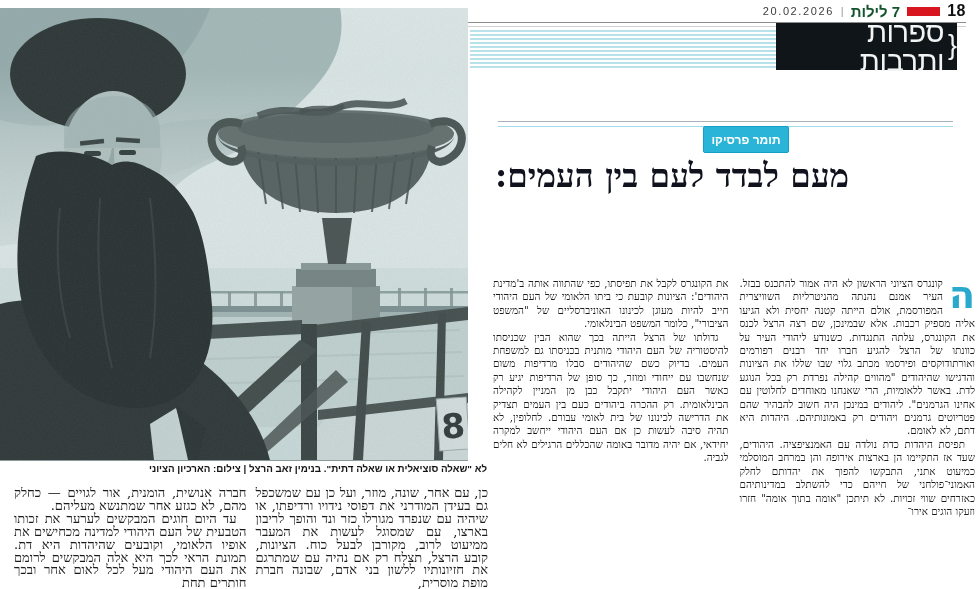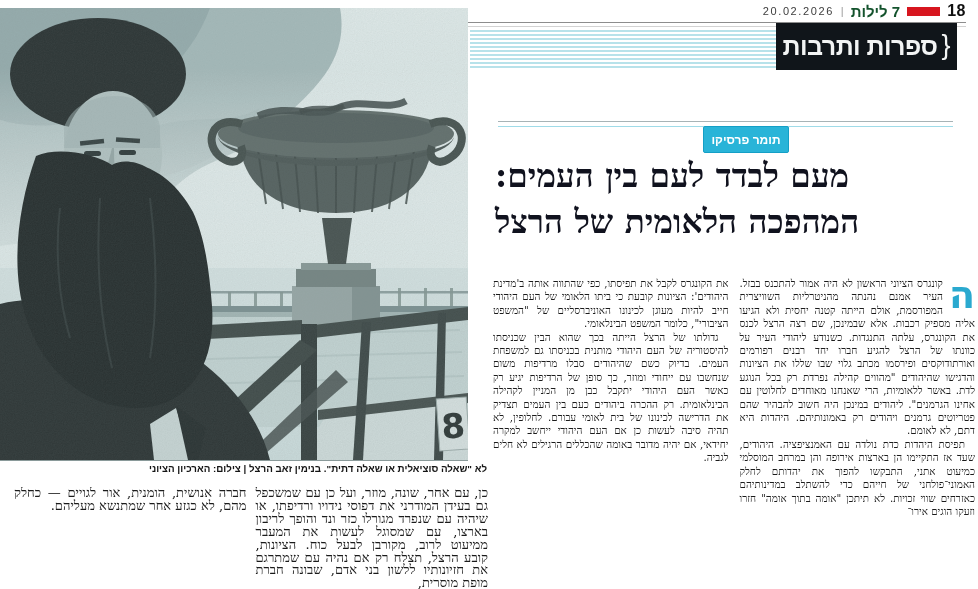--- a/index.html
+++ b/index.html
@@ -16,21 +16,21 @@
 
   .toprule{position:absolute;top:22px;left:12px;right:12px;height:3px;
            border-top:1px solid #8d8d8d;border-bottom:1px solid #d2d2d2;}
 
   
   .stripes{position:absolute;top:30px;left:470px;width:306px;height:38px;
            background:repeating-linear-gradient(to bottom,#b7e2ea 0 2px,#ffffff 2px 4px);}
   .banner{position:absolute;top:23px;left:776px;width:181px;height:47px;background:#10151a;
           display:flex;align-items:center;justify-content:center;gap:4px;direction:rtl;}
   .brace{color:#f2f4f4;font-size:27px;font-weight:400;line-height:1;transform:translateY(-1px);}
-  .banner-title{color:#f2f4f4;font-size:25px;font-weight:bold;letter-spacing:-0.5px;line-height:1;}
+  .banner-title{color:#f2f4f4;font-size:29px;font-weight:normal;letter-spacing:-0.5px;line-height:1;}
 
   
   .author-rule{position:absolute;top:121px;left:498px;width:455px;height:4px;
                border-top:1px solid #a7b3b6;border-bottom:1px solid #9fdbe8;}
   .author-tag{position:absolute;top:126px;left:703px;width:84px;height:25px;background:#29b4d8;
               border:1px solid #149fc6;border-radius:2px;display:flex;align-items:center;justify-content:center;}
   .author-tag span{color:#ffffff;font-size:12px;font-weight:bold;}
   .headline{position:absolute;top:153px;left:495px;width:465px;text-align:left;
             font-family:"DejaVu Serif",serif;font-weight:bold;color:#10121e;
             font-size:33px;line-height:46px;}
@@ -73,21 +73,20 @@
     <span class="brace">{</span>
     <span class="banner-title">ספרות ותרבות</span>
   </div>
 
   <div class="author-rule"></div>
   <div class="author-tag">
     <span>תומר פרסיקו</span>
   </div>
   <div class="headline">
     <div>מעם לבדד לעם בין העמים:</div>
-    <div>המהפכה הלאומית של הרצל</div>
   </div>
 
   <div class="cols-right bodytext">
     <div class="col">
       <p><span class="dropcap">ה</span><span>קונגרס הציוני הראשון לא היה אמור להתכנס בבזל. העיר אמנם נהנתה מהניטרליות השוויצרית המפורסמת, אולם הייתה קטנה יחסית ולא הגיעו אליה מספיק רכבות. אלא שבמינכן, שם רצה הרצל לכנס את הקונגרס, עלתה התנגדות. כשנודע ליהודי העיר על כוונתו של הרצל להגיע חברו יחד רבנים רפורמים ואורתודוקסים ופירסמו מכתב גלוי שבו שללו את הציונות והדגישו שהיהודים "מהווים קהילה נפרדת רק בכל הנוגע לדת. באשר ללאומיות, הרי שאנחנו מאוחדים לחלוטין עם אחינו הגרמנים". ליהודים במינכן היה חשוב להבהיר שהם פטריוטים גרמנים ויהודים רק באמונותיהם. היהדות היא דתם, לא לאומם.</span></p>
       <p class="indent">תפיסת היהדות כדת נולדה עם האמנציפציה. היהודים, שעד אז התקיימו הן בארצות אירופה והן במרחב המוסלמי כמיעוט אתני, התבקשו להפוך את יהדותם לחלק האמוני־פולחני של חייהם כדי להשתלב במדינותיהם כאזרחים שווי זכויות. לא תיתכן "אומה בתוך אומה" חזרו וזעקו הוגים אירו־</p>
     </div>
     <div class="col">
       <p>את הקונגרס לקבל את תפיסתו, כפי שהתווה אותה ב'מדינת היהודים': הציונות קובעת כי ביתו הלאומי של העם היהודי חייב להיות מעוגן לכינונו האוניברסליים של "המשפט הציבורי", כלומר המשפט הבינלאומי.</p>
       <p class="indent">גדולתו של הרצל הייתה בכך שהוא הבין שכניסתו להיסטוריה של העם היהודי מותנית בכניסתו גם למשפחת העמים. בדיוק כשם שהיהודים סבלו מרדיפות משום שנחשבו עם ייחודי ומוזר, כך סופן של הרדיפות יגיע רק כאשר העם היהודי יתקבל כבן מן המניין לקהילה הבינלאומית. רק ההכרה ביהודים כעם בין העמים תצדיק את הדרישה לכינונו של בית לאומי עבורם. לחלופין, לא תהיה סיבה לעשות כן אם העם היהודי ייחשב למקרה יחידאי, אם יהיה מדובר באומה שהכללים הרגילים לא חלים לגביה.</p>
@@ -206,16 +205,17 @@
     </svg>
   </div>
   <div class="caption">לא "שאלה סוציאלית או שאלה דתית". בנימין זאב הרצל | צילום: הארכיון הציוני</div>
 
   <div class="cols-bottom bodytext">
     <div class="col">
       <p>כן, עם אחר, שונה, מוזר, ועל כן עם שמשכפל גם בעידן המודרני את דפוסי נידויו ורדיפתו, או שיהיה עם שנפרד מגורלו כזר ונד והופך לריבון בארצו, עם שמסוגל לעשות את המעבר ממיעוט לרוב, מקורבן לבעל כוח. הציונות, קובע הרצל, תצלח רק אם נהיה עם שמתרגם את חזיונותיו ללשון בני אדם, שבונה חברת מופת מוסרית,</p>
     </div>
     <div class="col">
       <p>חברה אנושית, הומנית, אור לגויים — כחלק מהם, לא כגזע אחר שמתנשא מעליהם.</p>
+      <p class="indent">עד היום חוגים המבקשים לערער את זכותו הטבעית של העם היהודי למדינה מכחישים את אופיו הלאומי, וקובעים שהיהדות היא דת. תמונת הראי לכך היא אלה המבקשים לרומם את העם היהודי מעל לכל לאום אחר ובכך חותרים תחת</p>
     </div>
   </div>
 
 </div>
 
 </body></html>

